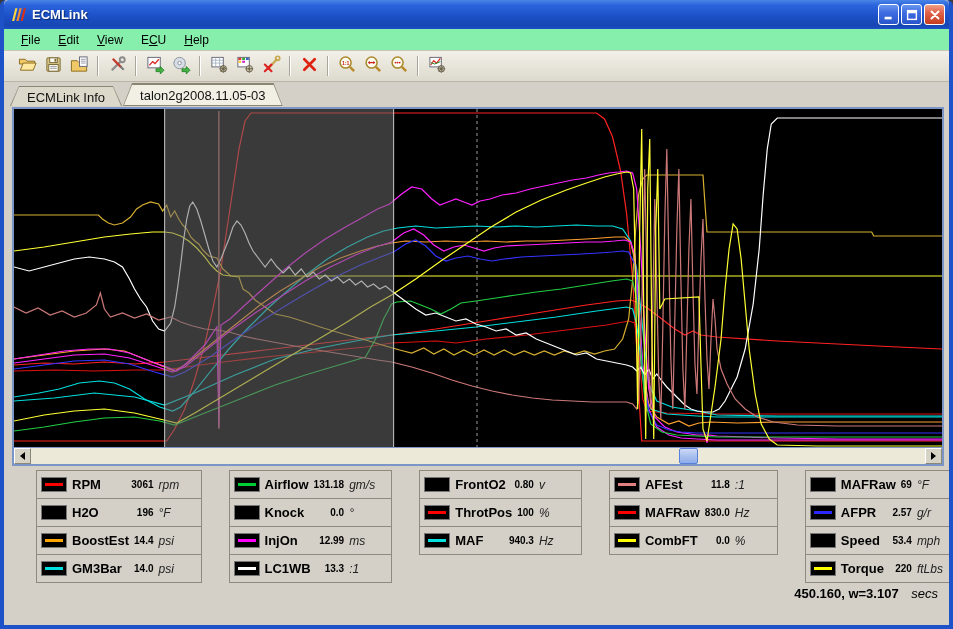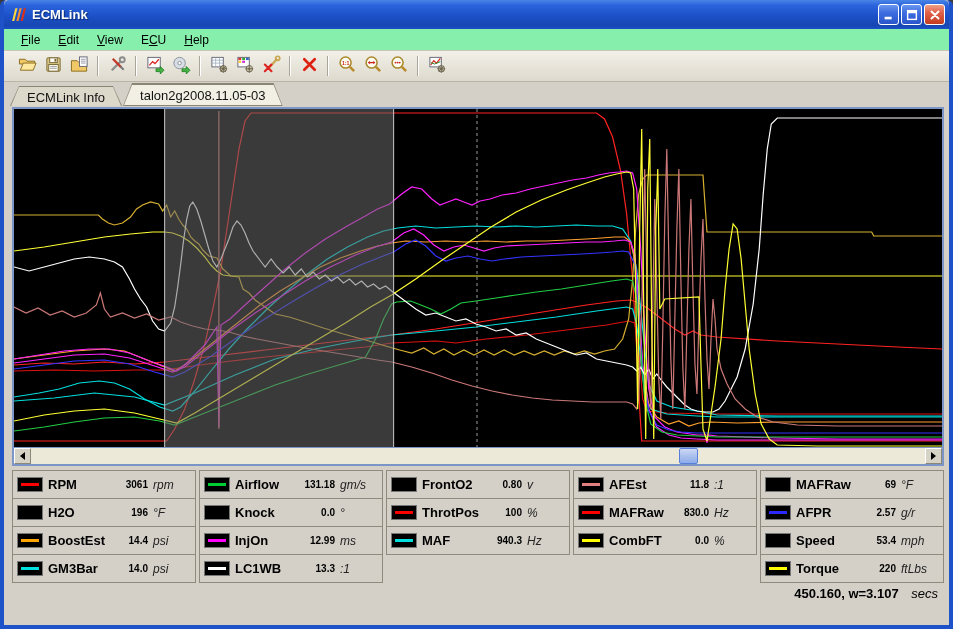--- a/index.html
+++ b/index.html
@@ -45,21 +45,21 @@
           display:flex;align-items:center;justify-content:center;flex:none;}
   .arrowL{width:0;height:0;border:4px solid transparent;border-right:5px solid #000;margin-left:-4px;}
   .arrowR{width:0;height:0;border:4px solid transparent;border-left:5px solid #000;margin-right:-4px;}
   .sb-track{flex:1;position:relative;}
   .sb-thumb{position:absolute;top:0;height:16px;width:19px;left:72.5%;border-radius:2px;
             background:linear-gradient(180deg,#cdd9f4,#aac0ee 50%,#8fadea);border:1px solid #5a7edc;}
   
   .channels{display:grid;grid-template-columns:repeat(5,1fr);column-gap:3px;margin-top:4px;}
   .chcol{display:flex;flex-direction:column;}
   .chcell{height:29px;margin-top:-1px;border:1px solid #8f8a7d;display:flex;align-items:center;
-          padding:0 5px 0 4px;gap:5px;background:#d4d0c8;}
+          padding:0 5px 0 4px;gap:5px;background:#d4d0c8;margin-left:24px;}
   .chcell:first-child{margin-top:0;}
   .swatch{width:26px;height:15px;background:#000;border:1px solid #777;flex:none;
           display:flex;align-items:center;justify-content:center;}
   .swline{width:18px;height:3px;}
   .chname{font-weight:bold;font-size:13px;flex:1;white-space:nowrap;}
   .chval{font-weight:bold;font-size:10px;text-align:right;white-space:nowrap;}
   .chunit{font-style:italic;font-size:12px;color:#222;width:37px;white-space:nowrap;}
   
   .statusline{text-align:right;padding:3px 6px 0 0;font-size:13px;color:#000;}
   .statusline .sv{font-weight:bold;}

